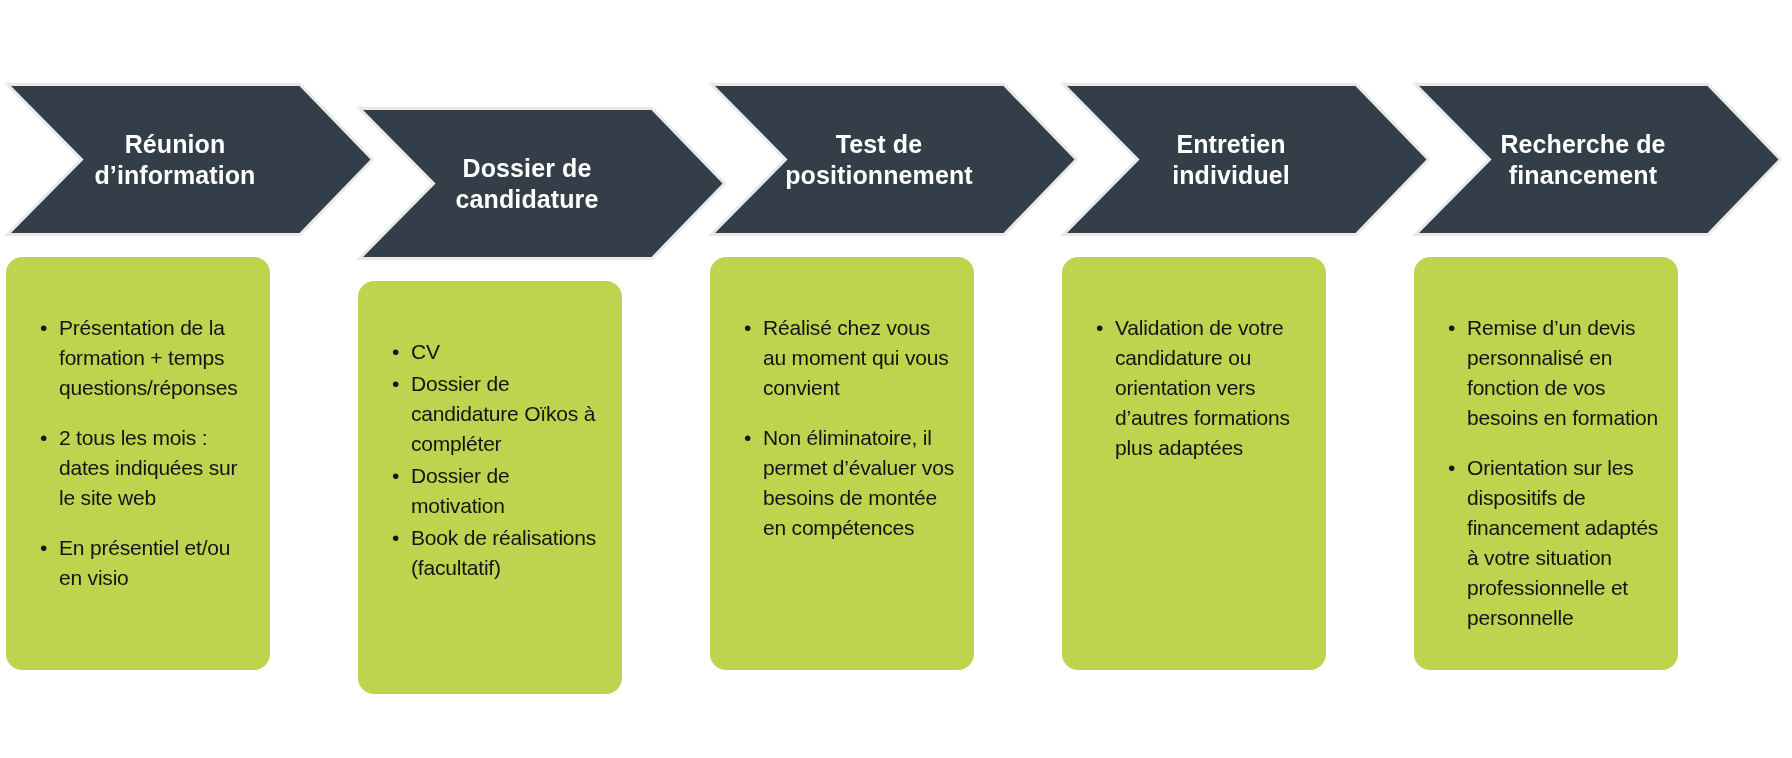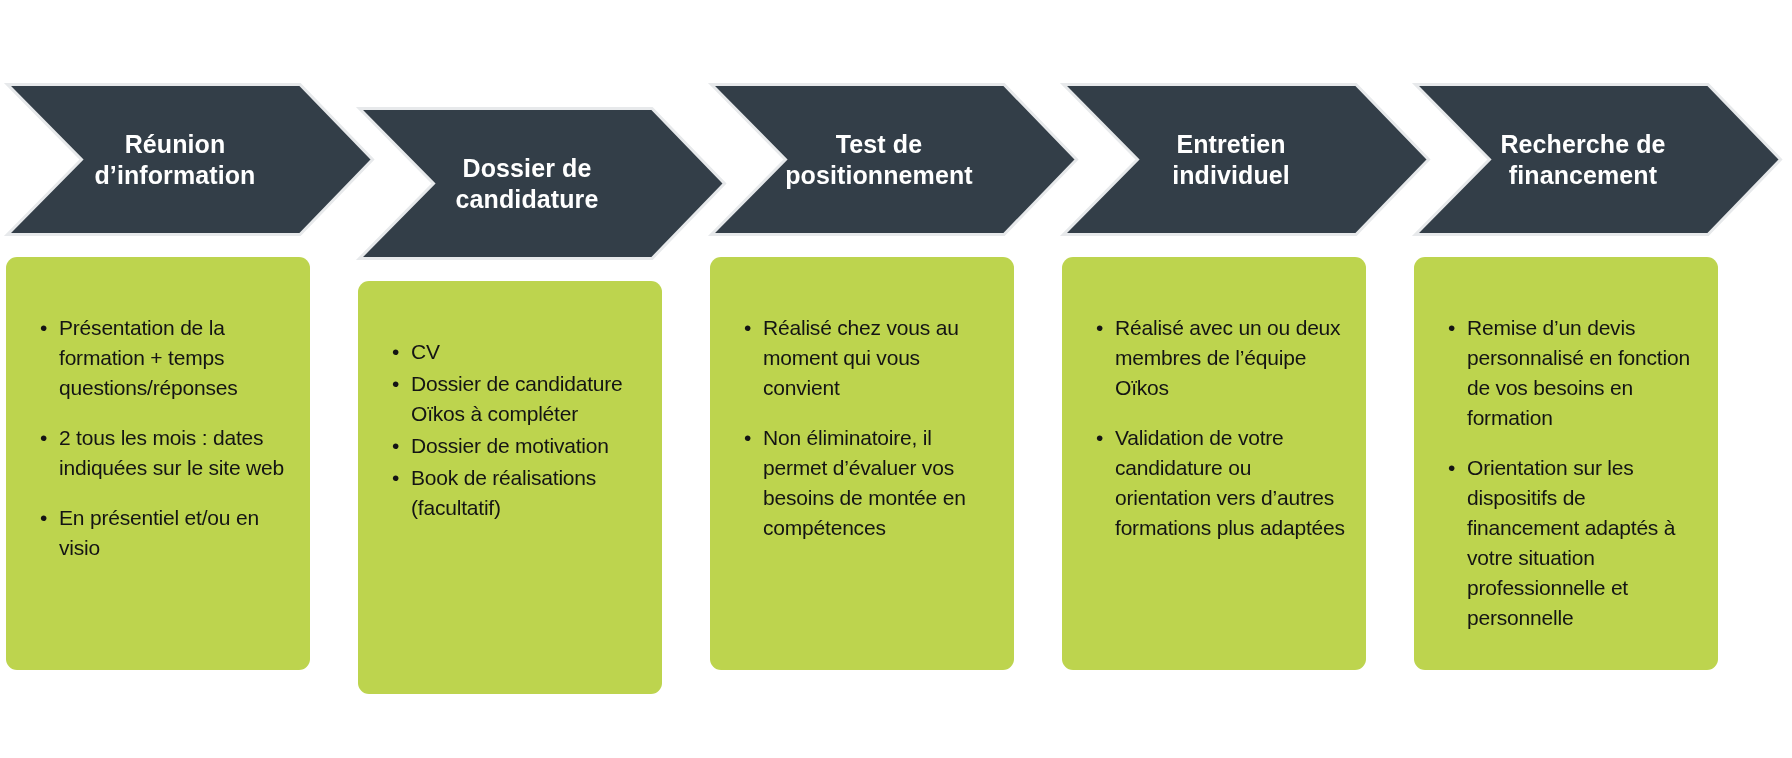--- a/index.html
+++ b/index.html
@@ -25,23 +25,23 @@
     font-weight: bold;
     font-size: 25px;
     line-height: 1.22;
     white-space: pre-line;
     letter-spacing: 0.1px;
   }
 
   
   .card {
     position: absolute; top: 257px; left: 0;
-    width: 304px; height: 413px;
+    width: 264px; height: 413px;
     background: var(--cardFill, #bdd44e);
-    border-radius: 11px;
+    border-radius: 16px;
     box-sizing: border-box;
   }
   ul.bullets {
     list-style: none;
     margin: 0;
     padding: 56px 18px 0 32px;
     font-size: 21px;
     line-height: 30px;
     letter-spacing: -0.2px;
     color: var(--bodyText, #141414);
@@ -113,21 +113,20 @@
   <div class="step spaced" style="left: 1062px; z-index: 17;">
     <div class="chev">
       <svg viewBox="0 0 368 153" preserveAspectRatio="none">
         <path class="chevron-path" d="M 1.5 1.5 L 294 1.5 L 366.5 76.5 L 294 151.5 L 1.5 151.5 L 75.5 76.5 Z" fill="var(--chevFill, #333e48)" stroke="var(--chevOutline, #e7e9eb)" stroke-width="3" stroke-linejoin="miter"></path>
       </svg>
       <div class="chev-label">Entretien
 individuel</div>
     </div>
     <div class="card">
       <ul class="bullets">
-            <li>Réalisé avec un ou deux membres de l’équipe Oïkos</li>
             <li>Validation de votre candidature ou orientation vers d’autres formations plus adaptées</li>
           </ul>
     </div>
   </div>
 
   <div class="step spaced" style="left: 1414px; z-index: 16;">
     <div class="chev">
       <svg viewBox="0 0 368 153" preserveAspectRatio="none">
         <path class="chevron-path" d="M 1.5 1.5 L 294 1.5 L 366.5 76.5 L 294 151.5 L 1.5 151.5 L 75.5 76.5 Z" fill="var(--chevFill, #333e48)" stroke="var(--chevOutline, #e7e9eb)" stroke-width="3" stroke-linejoin="miter"></path>
       </svg>

